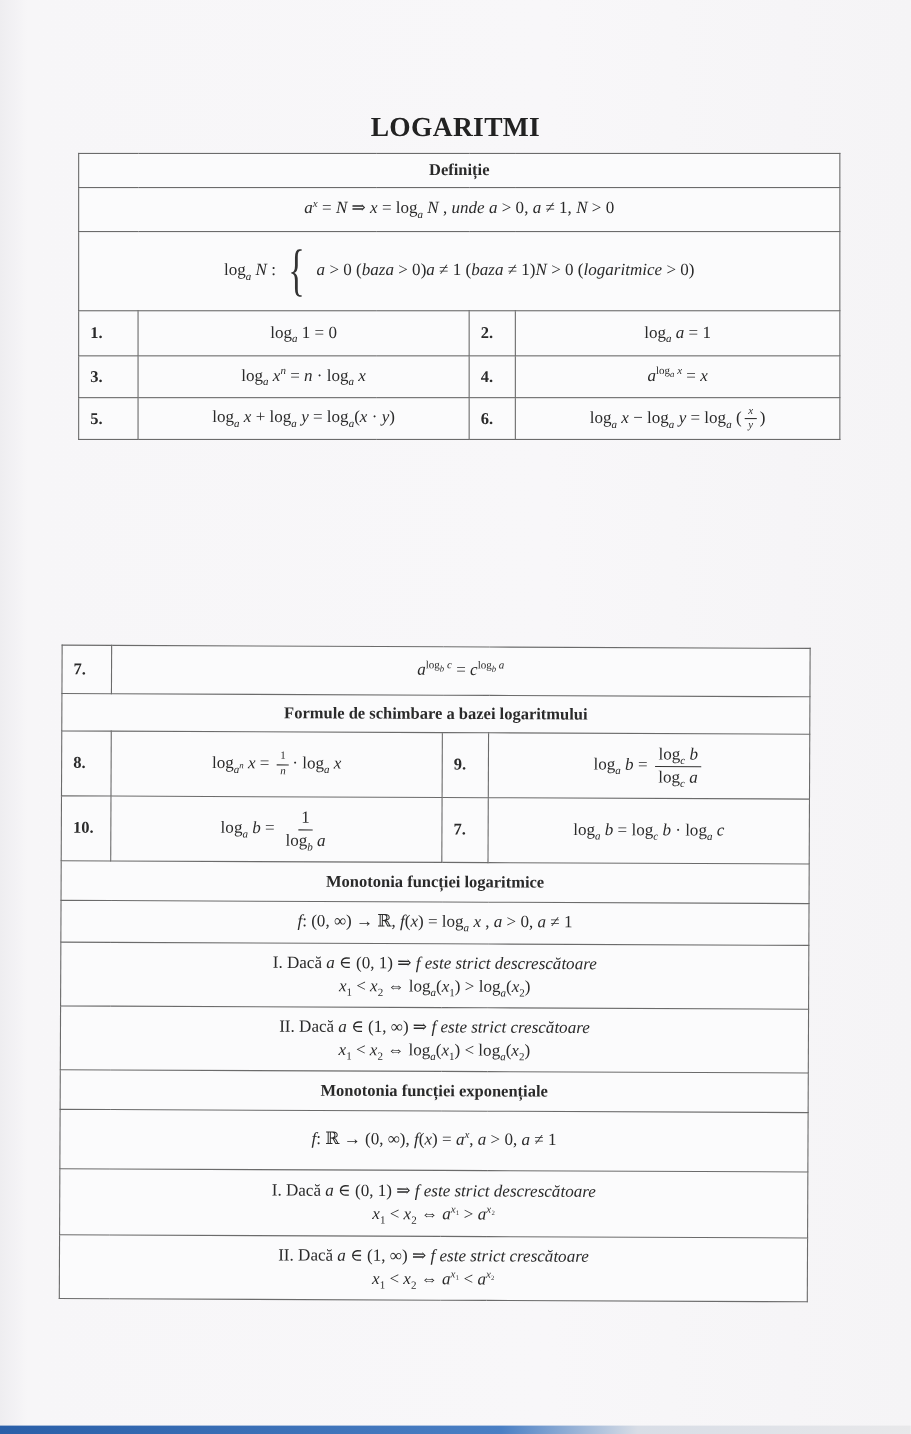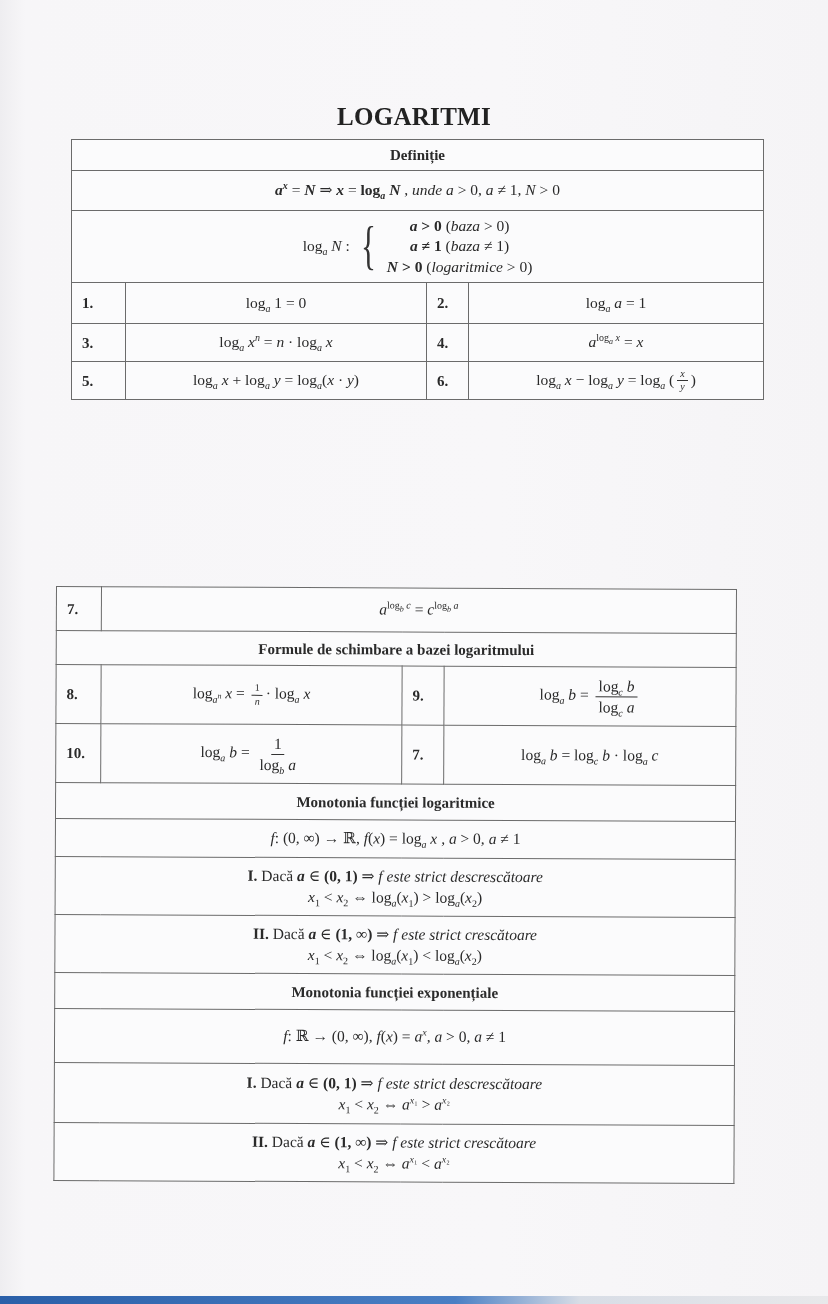--- a/index.html
+++ b/index.html
@@ -25,27 +25,27 @@
     position:absolute; border-collapse:collapse; background:#fbfbfc;
     table-layout:fixed;
   }
   td {
     border:1.4px solid #6b6b6b; text-align:center; vertical-align:middle;
     padding:0 4px; font-size:15.5px; line-height:1.2;
   }
   td.hdr { font-weight:bold; font-size:15px; }
   td.num { font-weight:bold; text-align:left; padding-left:10px; font-size:15px; }
   .it { font-style:italic; }
-  .b { font-weight:bold; }
+  .b { font-weight:normal; }
   sub, sup { font-size:10px; line-height:0; }
   .t1 { left:43px; top:139px; width:692px;margin-left:28px; }
   .t2 { left:56px; top:586px; width:680px; transform:rotate(0.25deg); transform-origin:left top; }
   .brace-wrap { display:inline-flex; align-items:center; gap:6px; }
   .brace { font-size:52px; line-height:1; font-weight:200; transform:scaleX(0.6); color:#333; }
-  .cond-lines { display:flex; flex-direction:column; align-items:center; text-align:center; line-height:1.3; }
+  .cond-lines { display:flex; align-items:flex-end; text-align:center; line-height:1.3; }
   .frac { display:inline-flex; flex-direction:column; align-items:center; vertical-align:middle; margin:0 3px; }
   .frac .n { border-bottom:1.2px solid #333; padding:0 3px; line-height:1.25; }
   .frac .d { padding:0 3px; line-height:1.25; }
   .frac.small { font-size:10px; }
   .twol { line-height:1.3; }
 </style>
 </head>
 <body>
 
 <div class="page-shade"></div>

